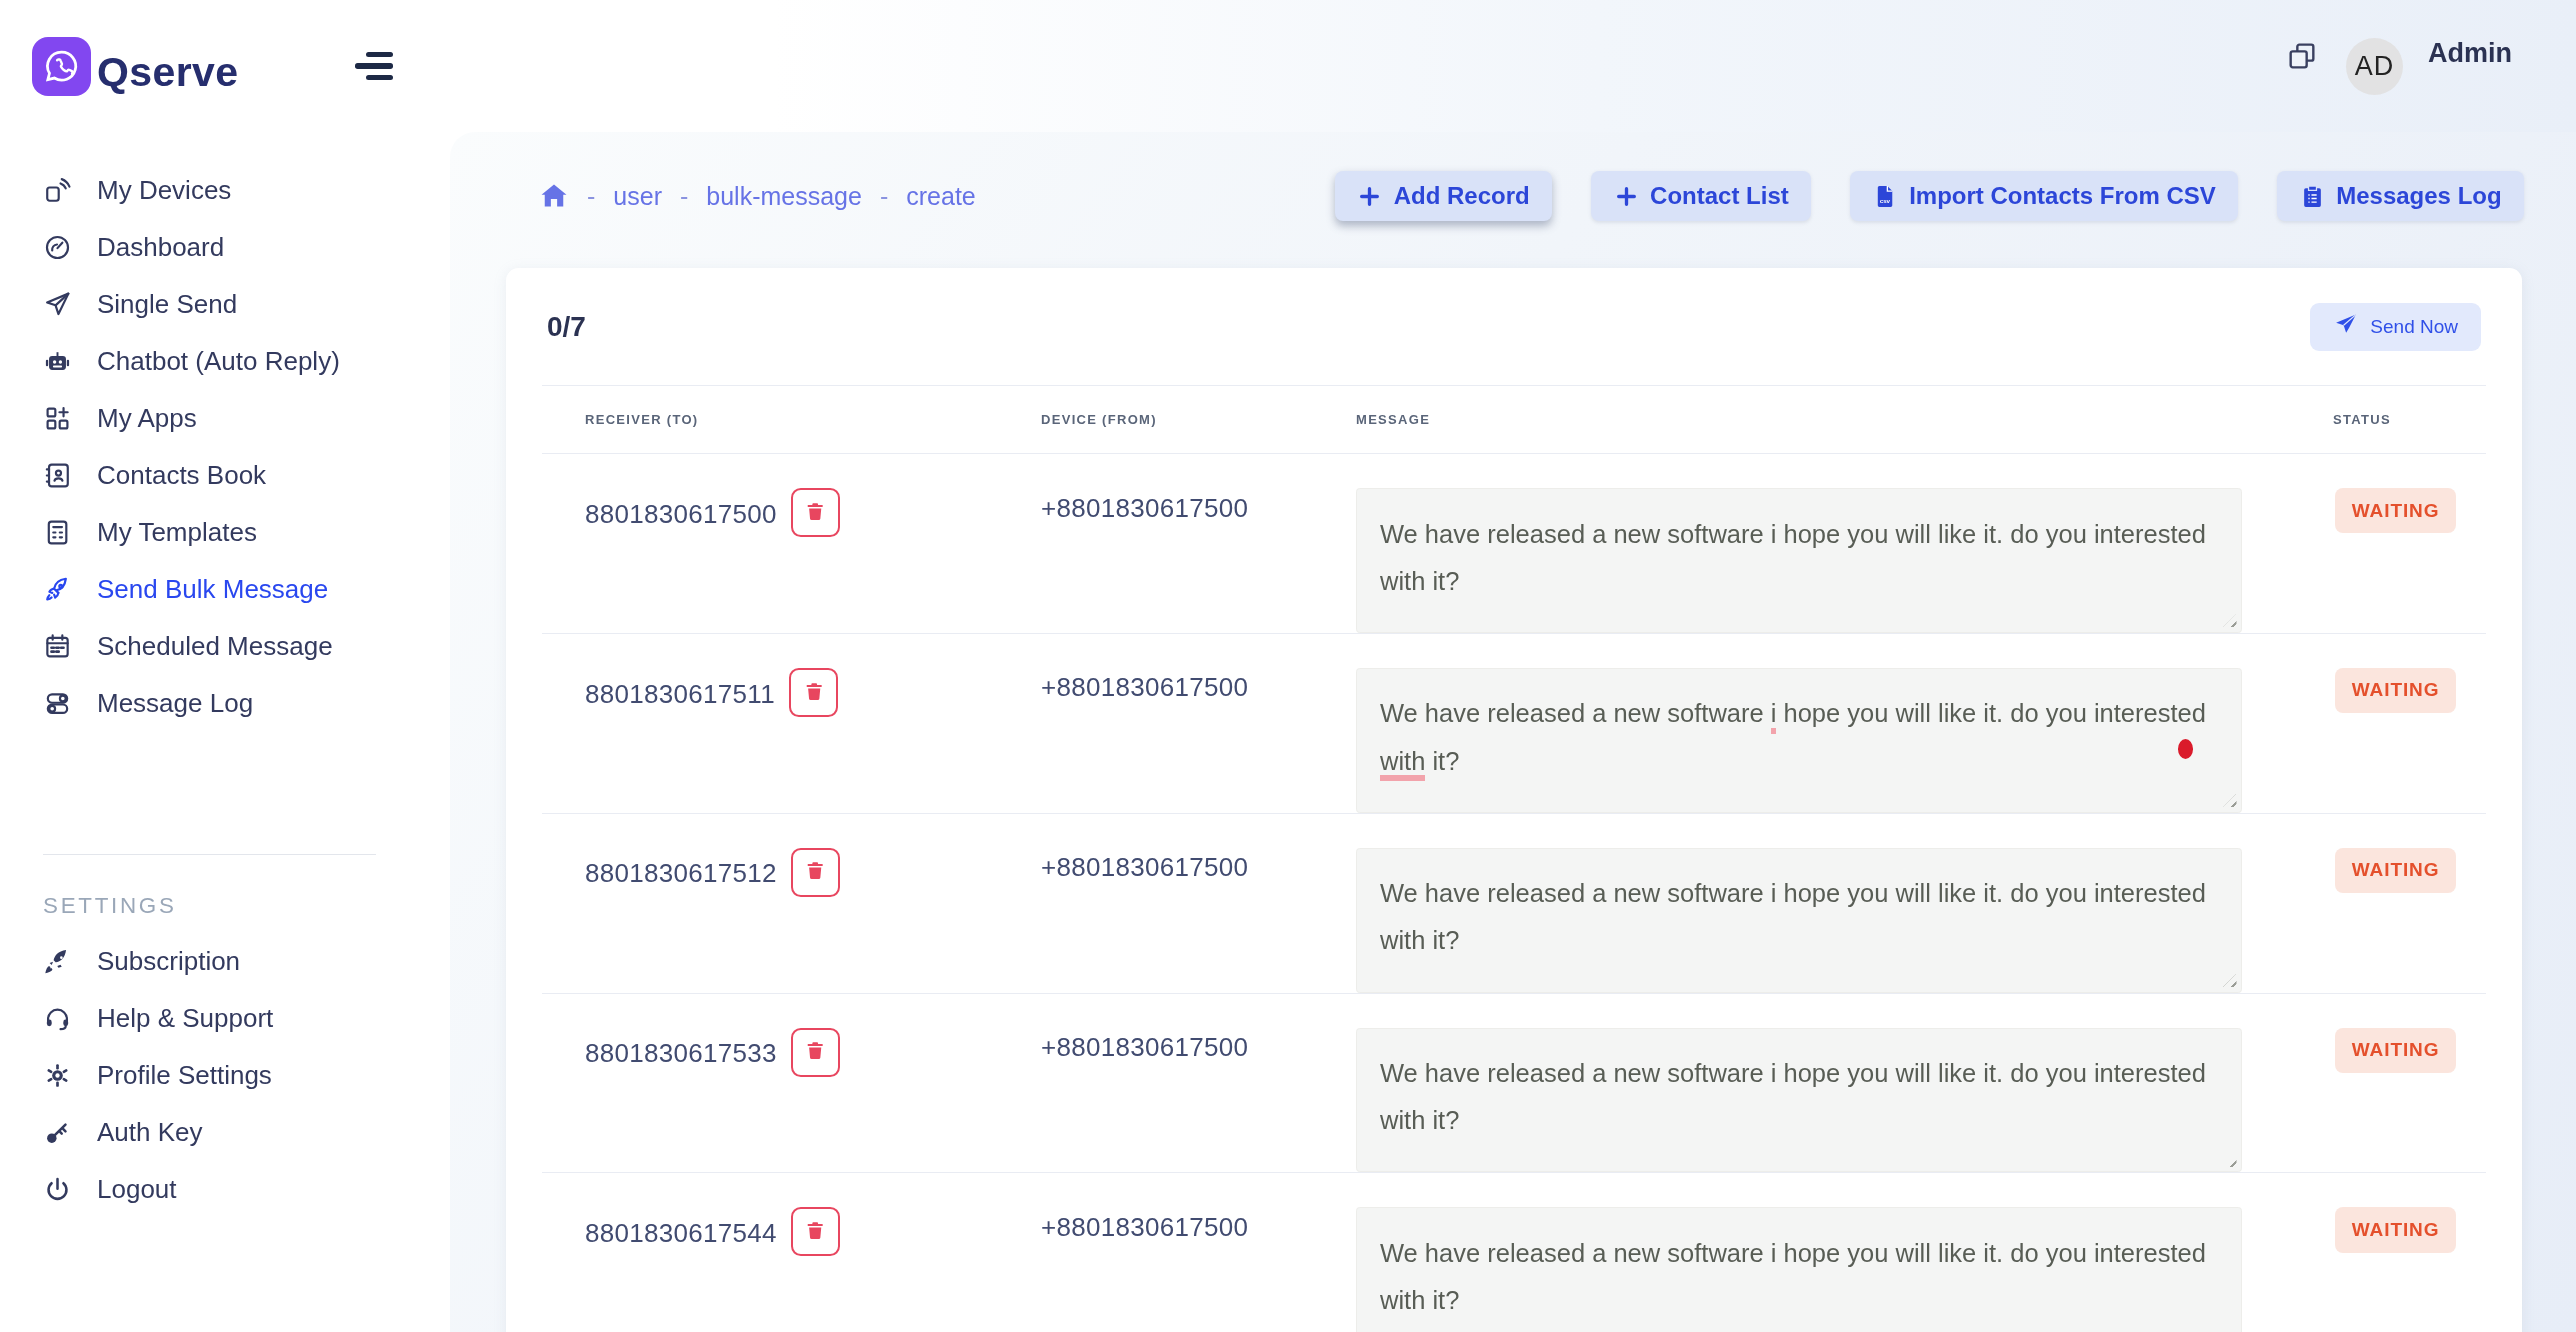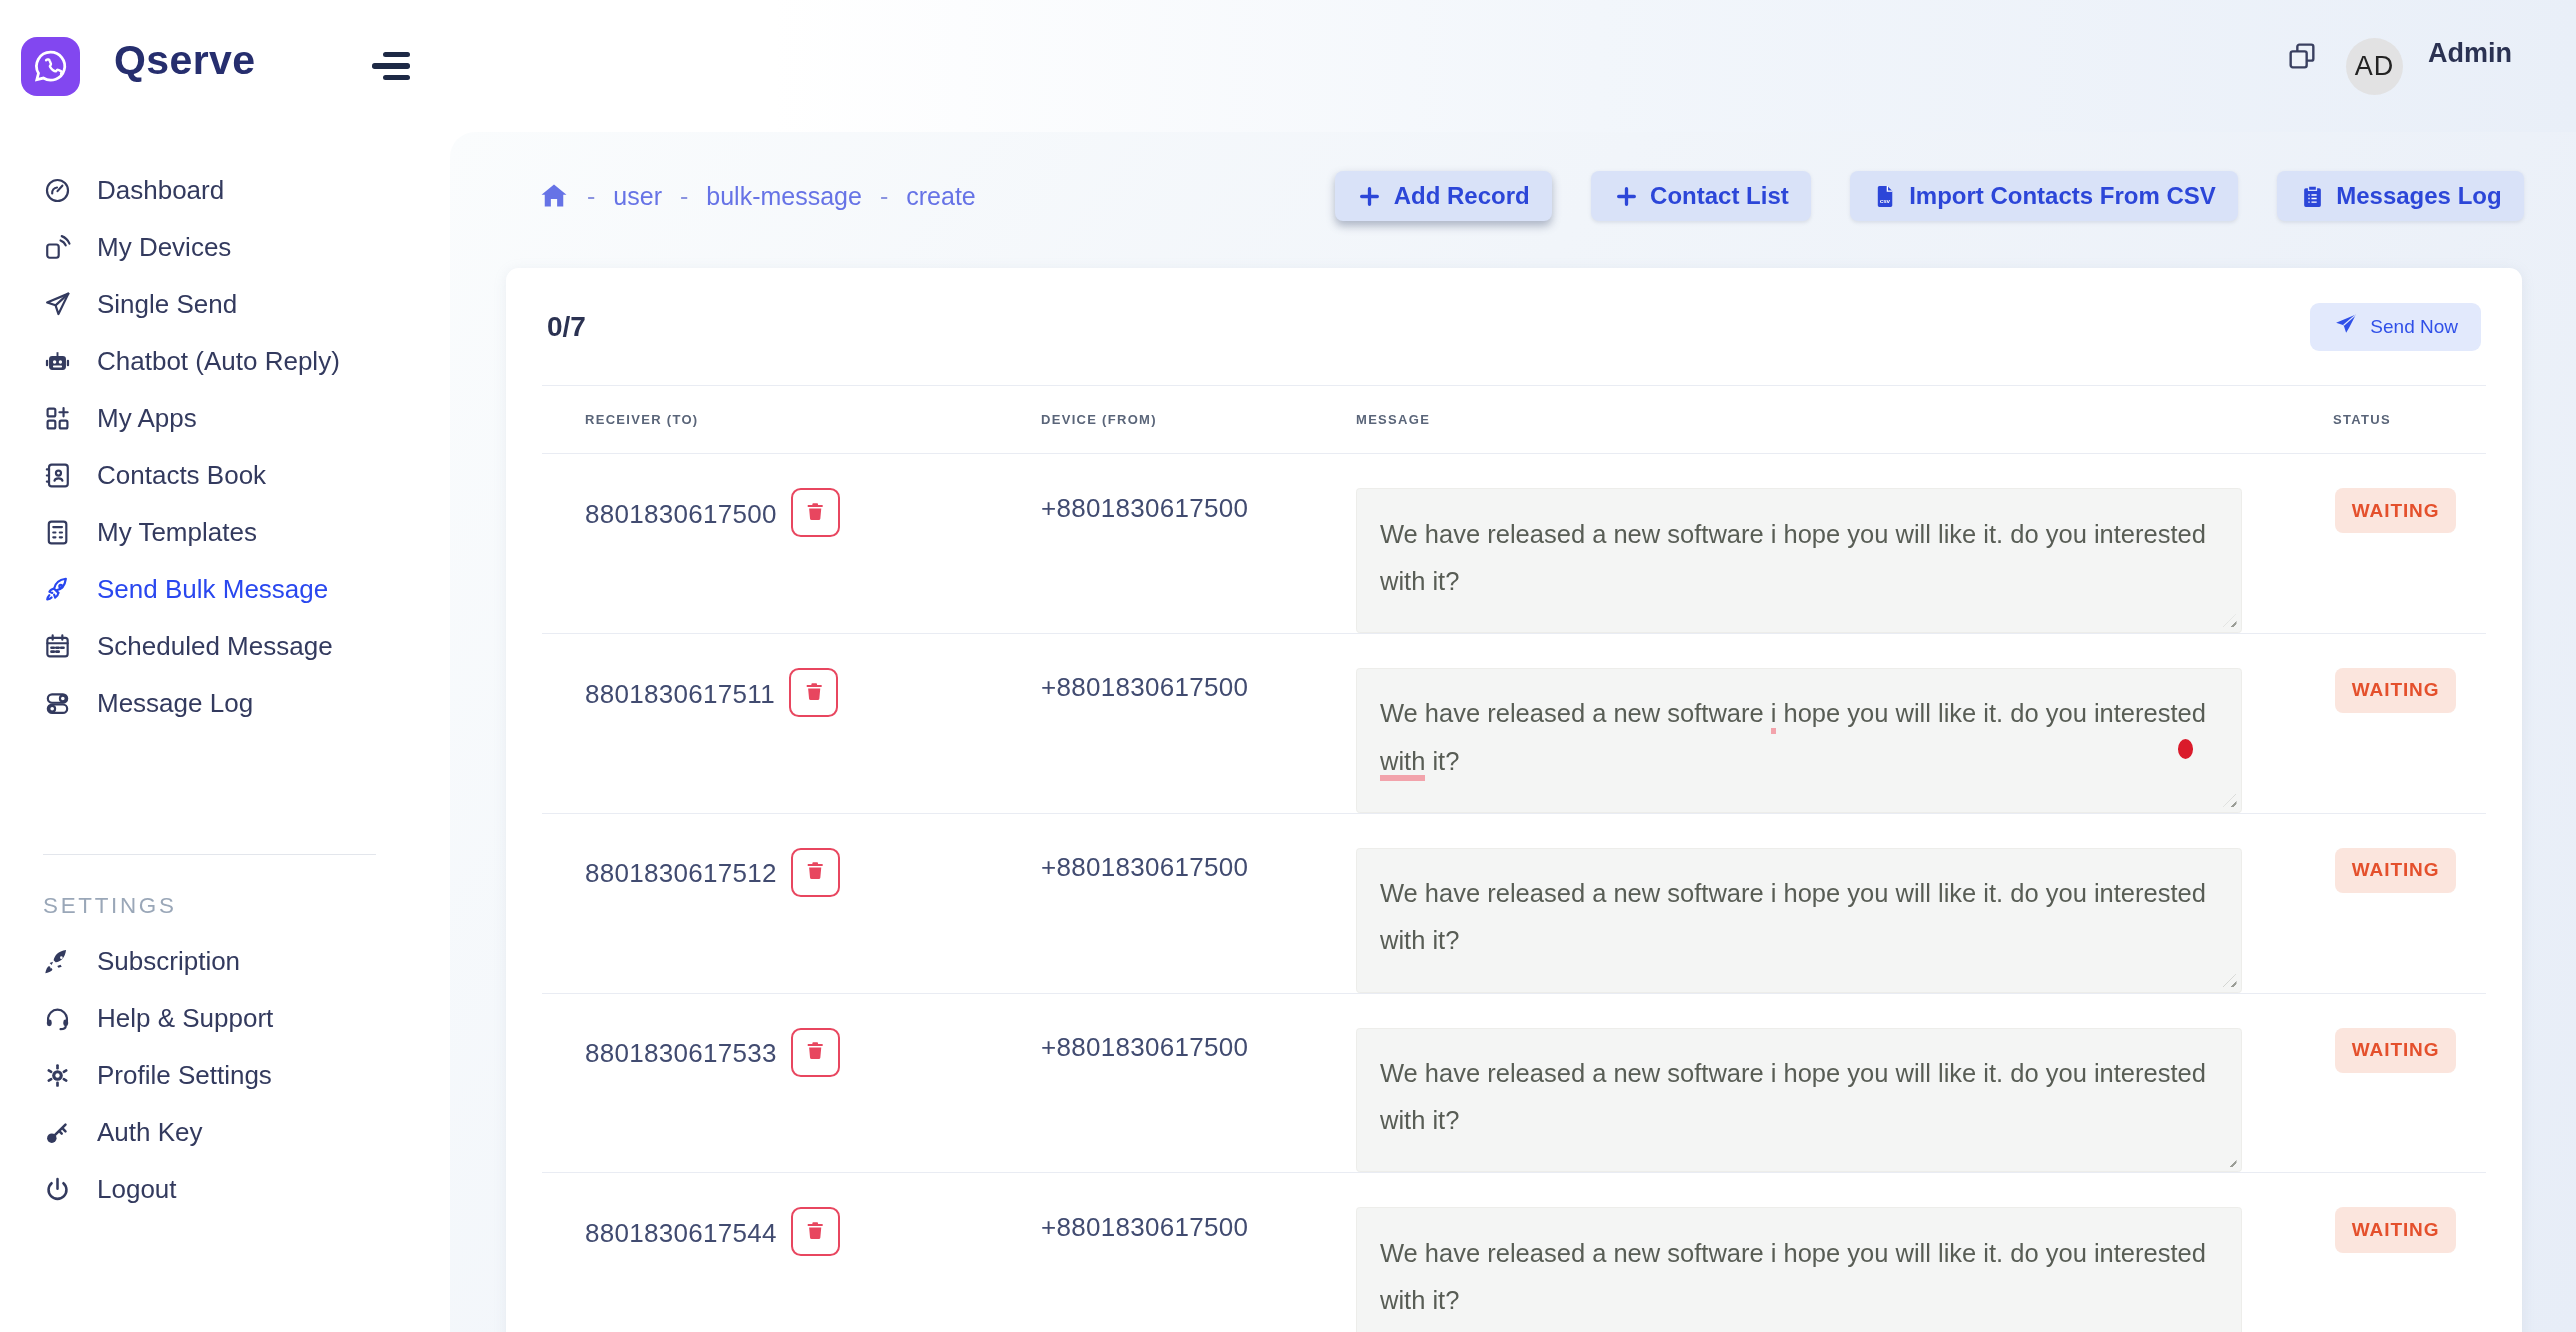--- a/index.html
+++ b/index.html
@@ -3,21 +3,21 @@
 <meta charset="utf-8">
 <style>
   * { margin:0; padding:0; box-sizing:border-box; }
   html,body { width:2576px; height:1333px; overflow:hidden;
     font-family:"Liberation Sans","DejaVu Sans",sans-serif; background:#ffffff; }
 
   
   .topbar { position:absolute; left:0; top:0; width:2576px; height:132px;
     background:linear-gradient(90deg,#ffffff 0%,#ffffff 30%,#f2f6fb 62%,#e9eff8 100%);
     display:flex; align-items:center; }
-  .logo-wrap { display:flex; align-items:flex-start; gap:34px; margin-left:21px; }
+  .logo-wrap { display:flex; align-items:flex-end; gap:6px; margin-left:32px; }
   .logo-badge { width:59px; height:59px; border-radius:16px; background:var(--brand-purple,#8247f0);
     display:flex; align-items:center; justify-content:center; }
   .logo-badge svg { width:39px; height:39px; }
   .logo-text { font-size:41px; font-weight:bold; color:var(--brand-navy,#262e6e); letter-spacing:0.4px; }
   .hamburger { margin-left:114px; width:41px; height:36px; border:none; background:transparent;
     cursor:pointer; display:flex; flex-direction:column; align-items:flex-end; justify-content:center; gap:6.3px; }
   .hamburger i { display:block; height:5.4px; border-radius:2.7px; background:#1d2945; }
   .hamburger i:nth-child(1){ width:27px; }
   .hamburger i:nth-child(2){ width:38px; }
   .hamburger i:nth-child(3){ width:27px; }
@@ -122,36 +122,36 @@
     <div class="avatar">AD</div>
     <div class="user-name">Admin</div>
   </div>
 </header>
 
 <aside class="sidebar">
   <nav class="nav" id="nav-main">
       <div class="nav-item">
     <span class="icon">
           <svg viewBox="0 0 24 24" fill="none" stroke="currentColor" stroke-width="1.8" stroke-linecap="round" stroke-linejoin="round">
+            <rect x="3.5" y="9.5" width="9.5" height="11" rx="2"></rect>
+            <path d="M14.5 6.2a7 7 0 0 1 4.3 4.1"></path>
+            <path d="M15.5 2.6a11 11 0 0 1 6.4 6.2"></path>
+          </svg>
+        </span>
+    <span class="lbl">My Devices</span>
+  </div>
+      <div class="nav-item">
+    <span class="icon">
+          <svg viewBox="0 0 24 24" fill="none" stroke="currentColor" stroke-width="1.8" stroke-linecap="round" stroke-linejoin="round">
             <circle cx="12" cy="12" r="8.7"></circle>
             <path d="M12 12.5 16 8"></path>
             <path d="M7.6 14.5a4.6 4.6 0 0 1 4-5"></path>
           </svg>
         </span>
     <span class="lbl">Dashboard</span>
-  </div>
-      <div class="nav-item">
-    <span class="icon">
-          <svg viewBox="0 0 24 24" fill="none" stroke="currentColor" stroke-width="1.8" stroke-linecap="round" stroke-linejoin="round">
-            <rect x="3.5" y="9.5" width="9.5" height="11" rx="2"></rect>
-            <path d="M14.5 6.2a7 7 0 0 1 4.3 4.1"></path>
-            <path d="M15.5 2.6a11 11 0 0 1 6.4 6.2"></path>
-          </svg>
-        </span>
-    <span class="lbl">My Devices</span>
   </div>
       <div class="nav-item">
     <span class="icon">
           <svg viewBox="0 0 24 24" fill="none" stroke="currentColor" stroke-width="1.8" stroke-linecap="round" stroke-linejoin="round">
             <path d="M21 3 3.4 10.3l7 2.4 2.4 7.2L21 3z"></path>
             <path d="M10.4 12.7 21 3"></path>
           </svg>
         </span>
     <span class="lbl">Single Send</span>
   </div>

